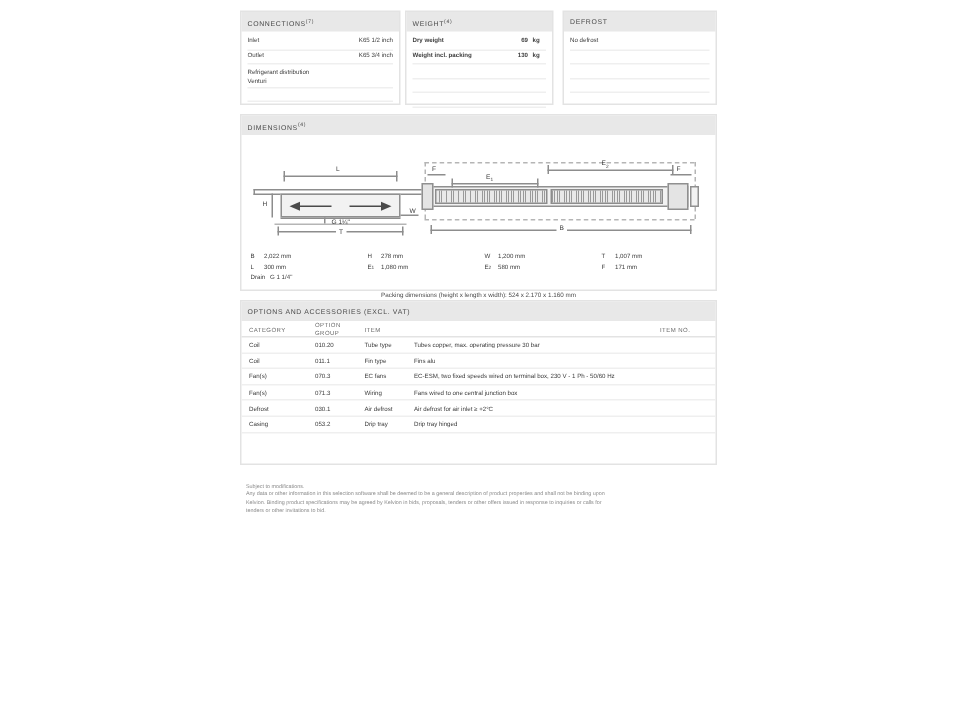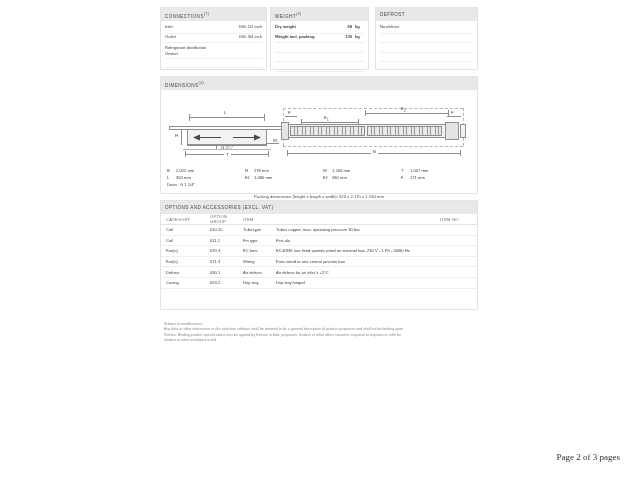--- a/index.html
+++ b/index.html
@@ -434,17 +434,14 @@
     </div>
   </div>
 
   <div class="disclaimer">
     <div>Subject to modifications.</div>
     <div>Any data or other information in this selection software shall be deemed to be a general description of product properties and shall not be binding upon</div>
     <div>Kelvion. Binding product specifications may be agreed by Kelvion in bids, proposals, tenders or other offers issued in response to inquiries or calls for</div>
     <div>tenders or other invitations to bid.</div>
   </div>
 
-  <div class="footer">
-    <span>Page 2 of 3 pages</span>
-  </div>
 
 </div>
 
 </body></html>

